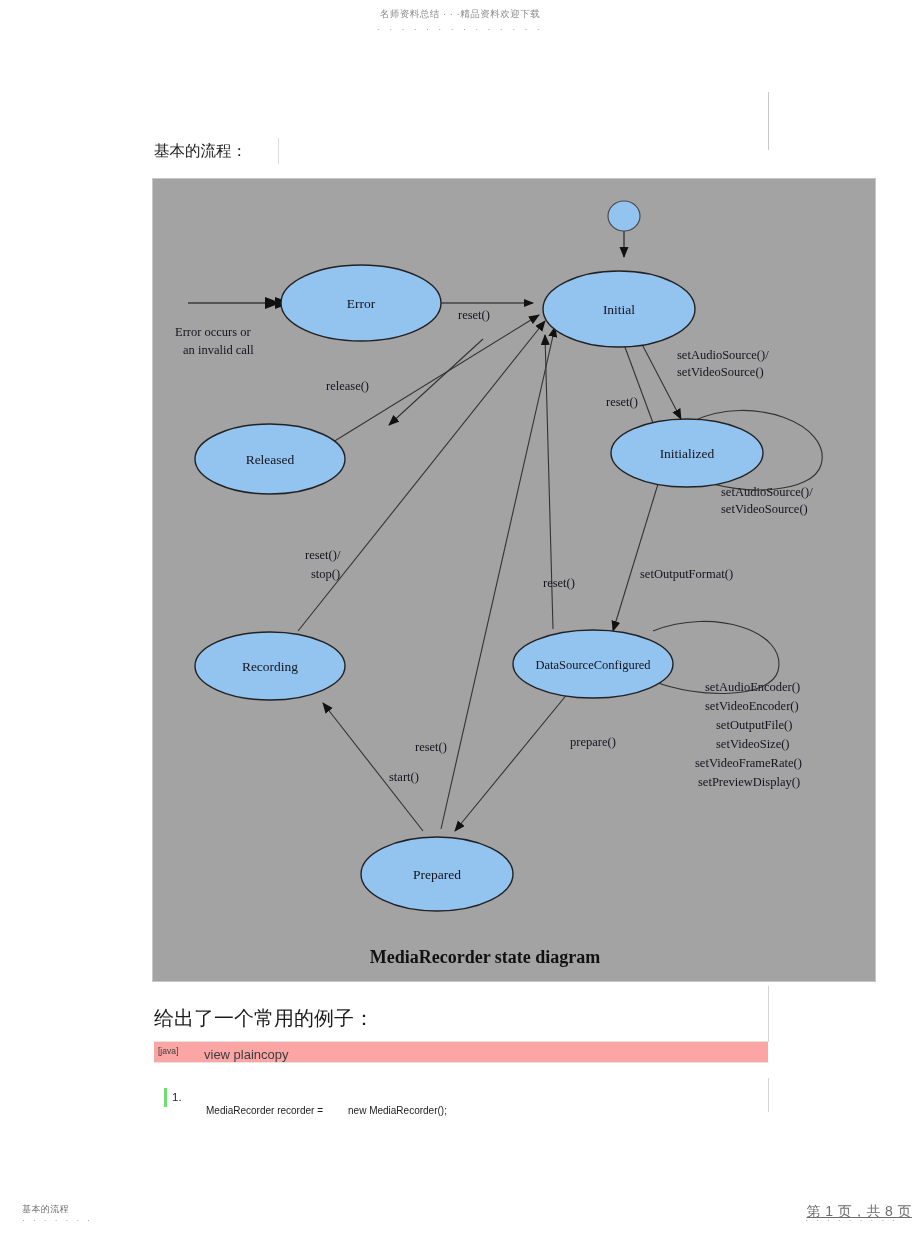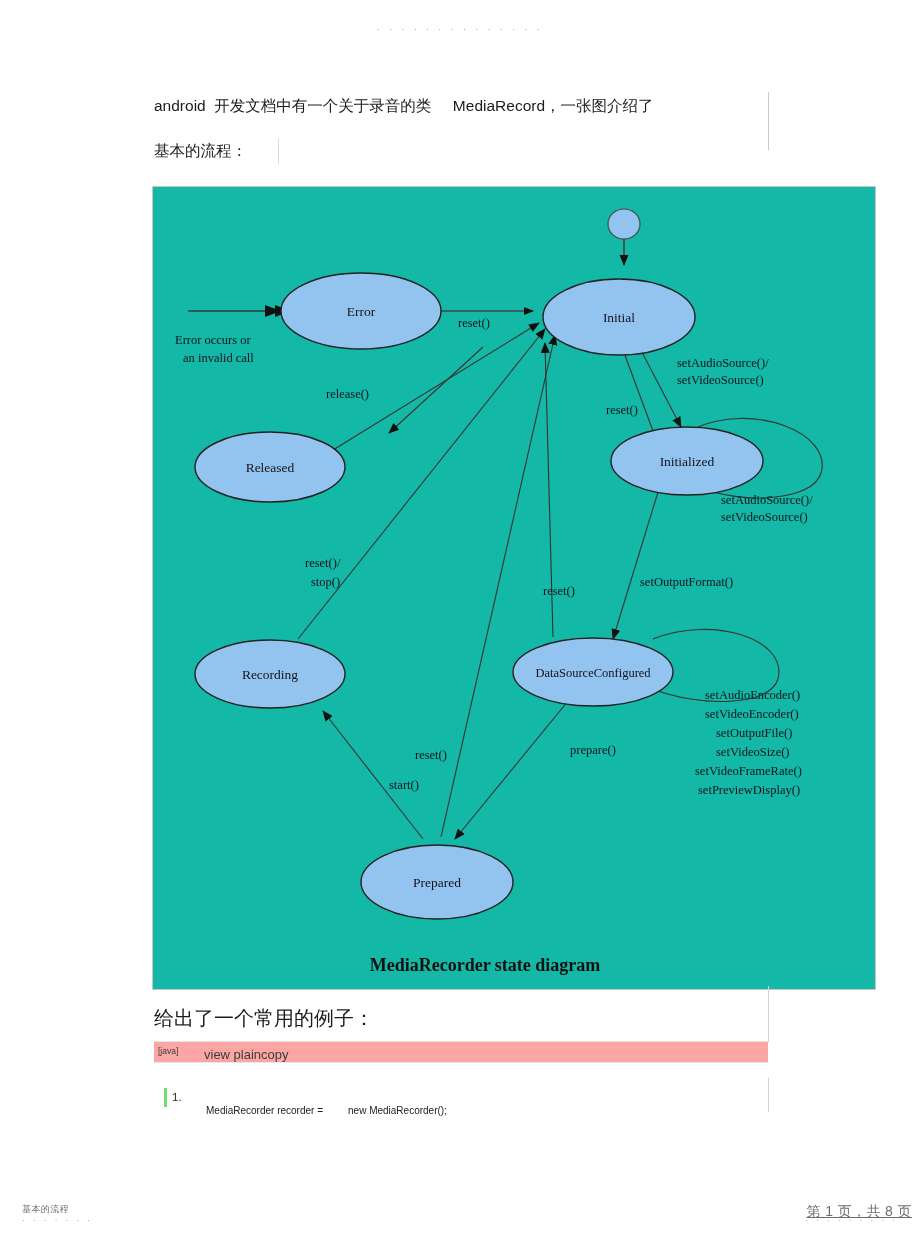--- a/index.html
+++ b/index.html
@@ -98,23 +98,22 @@
     position:absolute; left:42px; top:17px;
     font-size:10px; color:#1b1b1b; white-space:pre;text-align:right;
   }
 
   
   .diagram-frame{
     position:absolute;
     left:152px; top:178px;
     width:722px; height:802px;
     border:1px solid #c7c7c7;
-    background:#14b8a6;
+    background:#a3a3a3;
     overflow:hidden;
-    margin-top:8px;
   }
   .diagram-frame svg{display:block;}
   .state-label{
     font-family:"Liberation Serif", serif;
     font-size:13.5px;
     fill:#14141e;
   }
   .state-label.small{font-size:12.5px;}
   .edge-label{
     font-family:"Liberation Serif", serif;
@@ -126,23 +125,23 @@
     font-size:18px;
     font-weight:bold;
     fill:#111111;
   }
 </style>
 </head>
 <body>
 
 <div class="page">
 
+  <div class="wm-top">名师资料总结 · · ·精品资料欢迎下载</div>
   <div class="wm-top-dots">· · · · · · · · · · · · · ·</div>
 
-  <div class="para" id="p1">android  开发文档中有一个关于录音的类     MediaRecord，一张图介绍了</div>
   <div class="para" id="p2">基本的流程：</div>
 
   <div class="vrule" id="vr-a"></div>
   <div class="vrule" id="vr-b"></div>
 
   <div class="diagram-frame">
     <svg width="720" height="800" viewBox="0 0 720 800" xmlns="http://www.w3.org/2000/svg">
       <defs>
         <marker id="ah" markerWidth="11" markerHeight="11" refX="9" refY="4" orient="auto" markerUnits="userSpaceOnUse">
           <path d="M0,0 L10,4 L0,8 z" fill="#111"></path>

